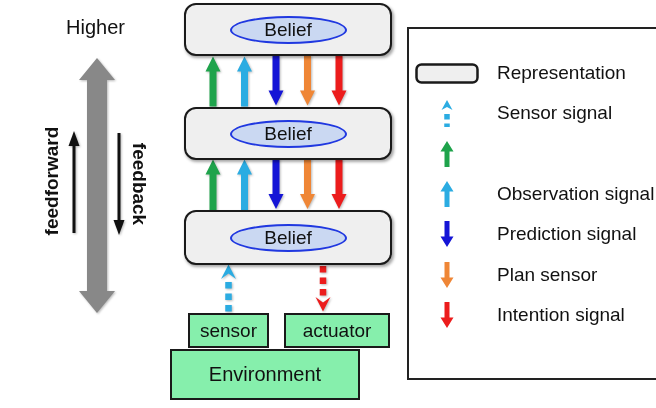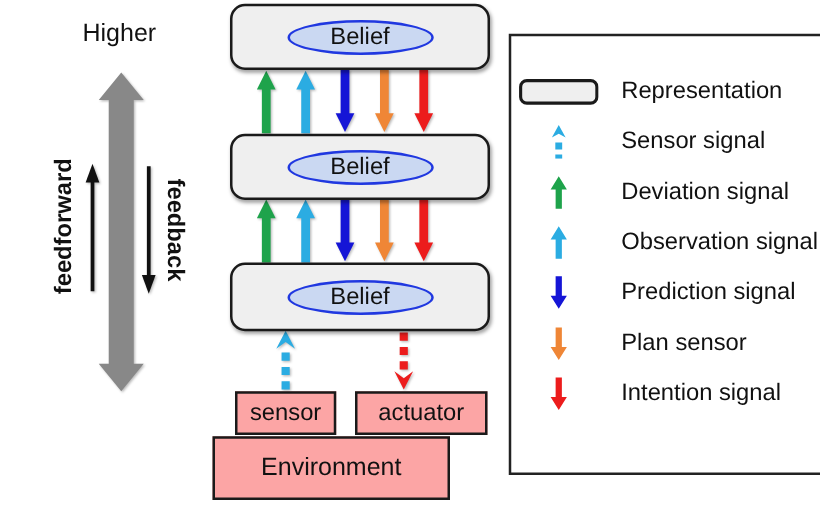--- a/index.html
+++ b/index.html
@@ -28,21 +28,21 @@
     display:flex;align-items:center;justify-content:center;
     box-shadow:1.5px 2px 3px rgba(0,0,0,0.35);
   }
   .b1{top:3px;height:53px;} .b2{top:107px;height:53px;} .b3{top:210px;height:55px;}
   .ellipse{
     width:117px;height:28px;box-sizing:border-box;border-radius:50%;
     background:var(--c-ellipse_fill);border:2.5px solid var(--c-ellipse_border);
     display:flex;align-items:center;justify-content:center;font-size:19px;
   }
   .plain-box{
-    position:absolute;box-sizing:border-box;background:#fca5a5;border:2px solid #1a1a1a;
+    position:absolute;box-sizing:border-box;background:#86efac;border:2px solid #1a1a1a;
     display:flex;align-items:center;justify-content:center;font-size:19px;
   }
   .sensor{left:148px;top:313px;width:81px;height:35px;}
   .actuator{left:244px;top:313px;width:106px;height:35px;}
   .environment{left:130px;top:349px;width:190px;height:51px;font-size:20px;}
   .legend{
     position:absolute;left:367px;top:27px;width:284px;height:353px;box-sizing:border-box;
     background:#fff;border:2px solid #222;padding-top:24px;
   }
   .lrow{height:40.3px;display:flex;align-items:center;}
@@ -139,21 +139,20 @@
         </svg>
       </span>
       <span class="llabel">Sensor signal</span>
     </div>
     <div class="lrow">
       <span class="licon">
         <svg width="16" height="28" viewBox="0 0 16 28">
           <polygon class="f-green" points="5.5,27 5.5,11.5 1.5,11.5 8,1 14.5,11.5 10.5,11.5 10.5,27"></polygon>
         </svg>
       </span>
-      <span class="llabel">Deviation signal</span>
     </div>
     <div class="lrow">
       <span class="licon">
         <svg width="16" height="28" viewBox="0 0 16 28">
           <polygon class="f-cyan" points="5.5,27 5.5,11.5 1.5,11.5 8,1 14.5,11.5 10.5,11.5 10.5,27"></polygon>
         </svg>
       </span>
       <span class="llabel">Observation signal</span>
     </div>
     <div class="lrow">

